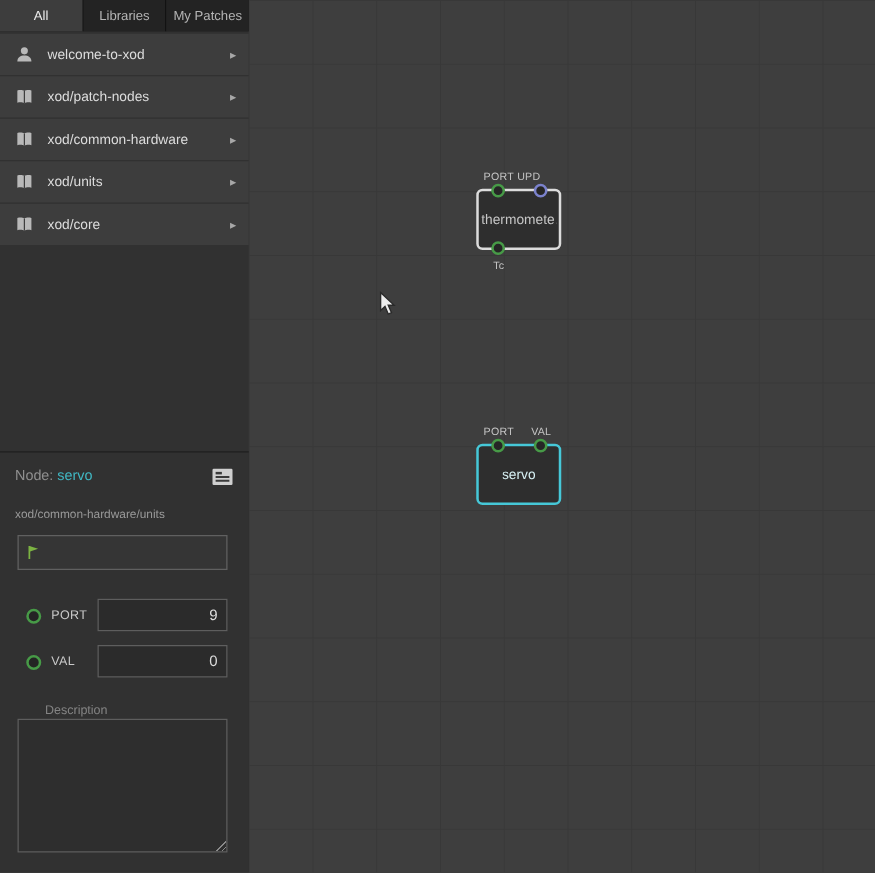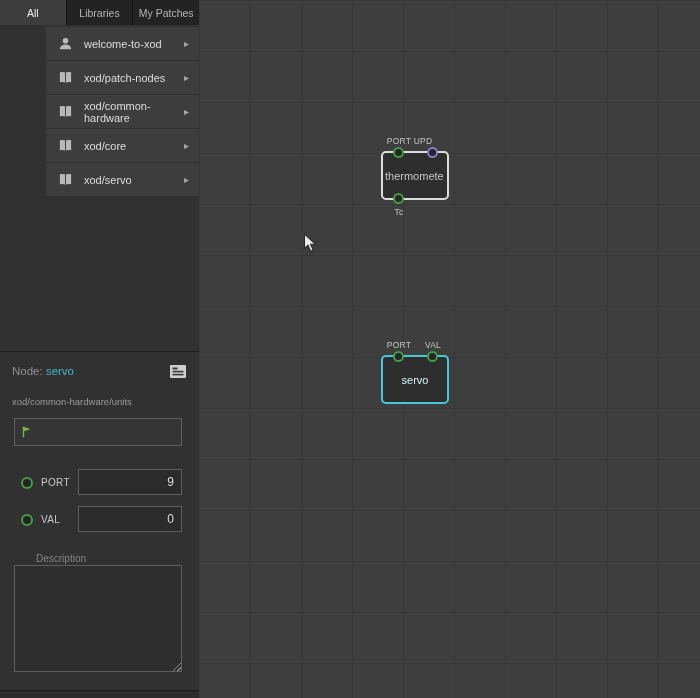--- a/index.html
+++ b/index.html
@@ -36,31 +36,31 @@
   
   .sidebar{position:absolute;left:0;top:0;width:199px;height:698px;background:#313131;}
   .tabbar{display:flex;height:25px;background:#1d1d1d;}
   .tab{
     flex:1;display:flex;align-items:center;justify-content:center;
     font-size:10.5px;color:#b5b5b5;background:#232323;
     border-right:1px solid #121212;cursor:pointer;user-select:none;
   }
   .tab:last-child{border-right:none;}
   .tab.active{background:#3d3d3d;color:#eee;}
-  .lib-list{margin-top:2px;margin-left:46px;}
+  .lib-list{margin-top:2px;}
   .lib-item{
     height:33px;margin-bottom:1px;background:#3d3d3d;
     display:flex;align-items:center;padding:0 10px 0 12px;cursor:pointer;
   }
   .lib-icon{width:15px;height:15px;flex:none;}
   .lib-label{margin-left:11px;font-size:11px;color:#ddd;flex:1;}
   .chevron{color:#a8a8a8;font-size:10px;}
   
   .inspector{
-    position:absolute;left:0;top:351px;bottom:0;width:199px;
+    position:absolute;left:0;top:361px;bottom:0;width:199px;
     border-top:1px solid #1f1f1f;background:#313131;
   }
   .insp-header{position:absolute;top:13px;left:12px;font-size:11.5px;color:#8f8f8f;}
   .insp-node-name{color:#41b8c4;cursor:pointer;}
   .insp-icon{position:absolute;top:12px;left:169px;width:18px;height:15px;cursor:pointer;}
   .insp-path{position:absolute;top:44px;left:12px;font-size:9.5px;color:#9a9a9a;}
   .flag-box{
     position:absolute;top:66px;left:14px;width:168px;height:28px;box-sizing:border-box;
     background:#353535;border:1px solid #606060;
     display:flex;align-items:center;padding-left:5px;cursor:text;
@@ -149,29 +149,29 @@
           <line x1="8" y1="3" x2="8" y2="13.5" stroke="#3a3a3a" stroke-width="1"></line>
         </svg>
       <span class="lib-label">xod/common-hardware</span>
       <span class="chevron">▸</span>
     </div>
     <div class="lib-item">
       <svg class="lib-icon" viewBox="0 0 16 16">
           <path d="M8 3C6.5 2 4 2 2 2.5V13c2-.5 4.5-.5 6 .5 1.5-1 4-1 6-.5V2.5C12 2 9.5 2 8 3z" fill="#b9b9b9"></path>
           <line x1="8" y1="3" x2="8" y2="13.5" stroke="#3a3a3a" stroke-width="1"></line>
         </svg>
+      <span class="lib-label">xod/units</span>
+      <span class="chevron">▸</span>
+    </div>
+    <div class="lib-item">
+      <svg class="lib-icon" viewBox="0 0 16 16">
+          <path d="M8 3C6.5 2 4 2 2 2.5V13c2-.5 4.5-.5 6 .5 1.5-1 4-1 6-.5V2.5C12 2 9.5 2 8 3z" fill="#b9b9b9"></path>
+          <line x1="8" y1="3" x2="8" y2="13.5" stroke="#3a3a3a" stroke-width="1"></line>
+        </svg>
       <span class="lib-label">xod/core</span>
-      <span class="chevron">▸</span>
-    </div>
-    <div class="lib-item">
-      <svg class="lib-icon" viewBox="0 0 16 16">
-          <path d="M8 3C6.5 2 4 2 2 2.5V13c2-.5 4.5-.5 6 .5 1.5-1 4-1 6-.5V2.5C12 2 9.5 2 8 3z" fill="#b9b9b9"></path>
-          <line x1="8" y1="3" x2="8" y2="13.5" stroke="#3a3a3a" stroke-width="1"></line>
-        </svg>
-      <span class="lib-label">xod/servo</span>
       <span class="chevron">▸</span>
     </div>
   </div>
 
   <div class="inspector">
     <div class="insp-header">
       <span>Node:</span>
       <span class="insp-node-name">servo</span>
     </div>
     <svg class="insp-icon" viewBox="0 0 18 15">

